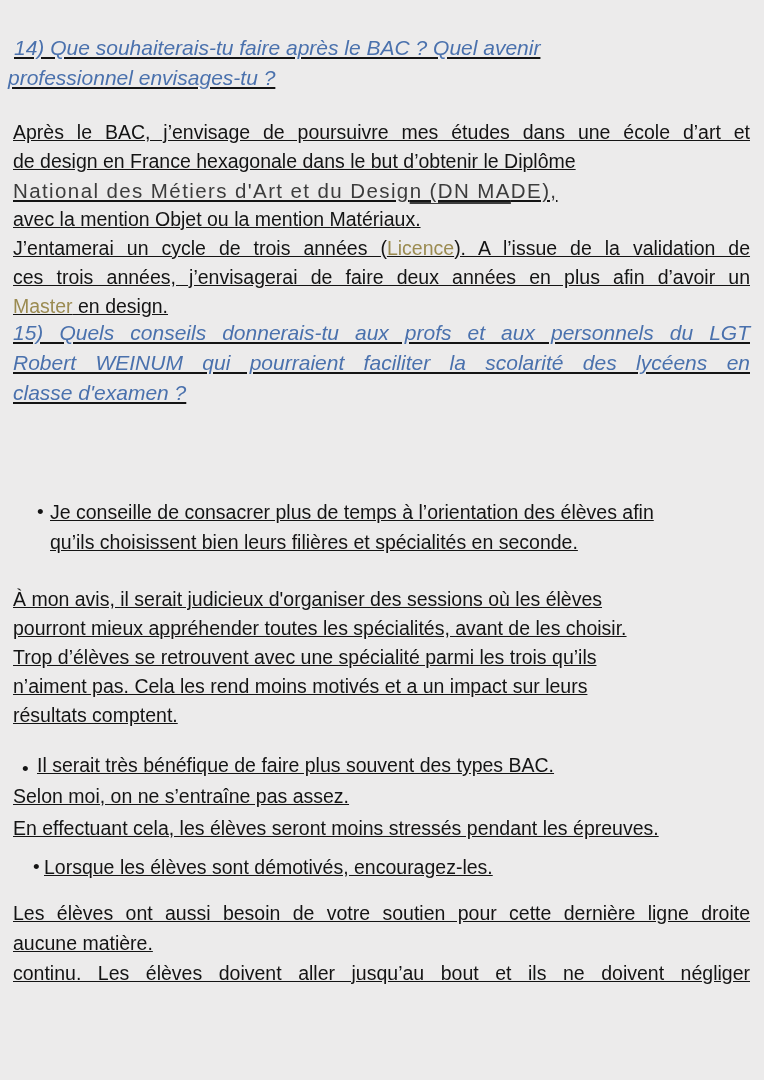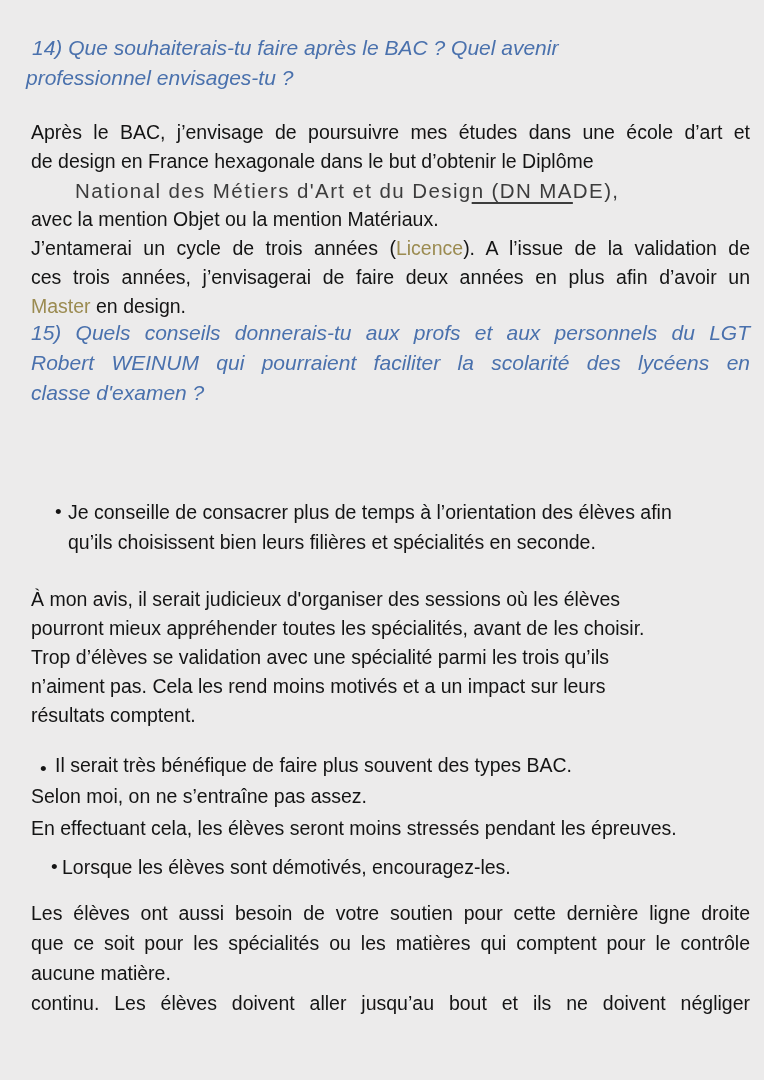--- a/index.html
+++ b/index.html
@@ -4,40 +4,40 @@
 <style>
   html,body{margin:0;padding:0;}
   body{
     width:764px;height:1080px;
     background:var(--page-bg,#ecebeb);
     font-family:"Liberation Sans",sans-serif;
     color:var(--body-col,#141414);
     -webkit-font-smoothing:antialiased;
   }
   .page{position:relative;width:764px;height:1080px;overflow:hidden;}
-  .content{padding:33px 14px 0 31px;}
+  .content{padding:33px 14px 0 13px;text-decoration:underline;}
 
   
   .q{font-style:italic;font-size:21px;line-height:30px;color:var(--blue,#4a71ad);}
   .q14{margin-left:-5px;}
   .q14 .line.first{text-indent:6px;}
   .q15{margin-top:-3px;}
 
   
   .p{font-size:19.5px;line-height:29px;}
   .p1{margin-top:25px;}
   .p2{margin-top:28px;}
   .p3{line-height:32px;}
   .p4{margin-top:16px;line-height:30px;}
 
   
   .j{text-align:justify;text-align-last:justify;}
 
   
-  .light{font-size:20.5px;letter-spacing:1.4px;color:var(--light-col,#3c3c3c);font-weight:300;margin-left:44px;}
+  .light{font-size:20.5px;letter-spacing:1.4px;color:var(--light-col,#3c3c3c);font-weight:300;}
   .light .u{text-decoration:underline;text-decoration-thickness:1.5px;text-underline-offset:4px;}
 
   .gold{color:var(--gold,#9b8b51);}
 
   
   .bullet{position:relative;font-size:19.5px;line-height:30px;}
   .bullet .dot{position:absolute;font-size:19px;}
   .b1{margin-top:89px;padding-left:37px;}
   .b1 .dot{left:24px;top:0;}
   .b2{margin-top:20px;padding-left:24px;}
@@ -74,21 +74,21 @@
 
     <div class="bullet b1">
       <span class="dot">•</span>
       <div class="line">Je conseille de consacrer plus de temps à l’orientation des élèves afin</div>
       <div class="line">qu’ils choisissent bien leurs filières et spécialités en seconde.</div>
     </div>
 
     <div class="p p2">
       <div class="line">À mon avis, il serait judicieux d'organiser des sessions où les élèves</div>
       <div class="line">pourront mieux appréhender toutes les spécialités, avant de les choisir.</div>
-      <div class="line">Trop d’élèves se validation avec une spécialité parmi les trois qu’ils</div>
+      <div class="line">Trop d’élèves se retrouvent avec une spécialité parmi les trois qu’ils</div>
       <div class="line">n’aiment pas. Cela les rend moins motivés et a un impact sur leurs</div>
       <div class="line">résultats comptent.</div>
     </div>
 
     <div class="bullet b2">
       <span class="dot">•</span>
       <div class="line">Il serait très bénéfique de faire plus souvent des types BAC.</div>
     </div>
 
     <div class="p p3">
@@ -96,19 +96,18 @@
       <div class="line">En effectuant cela, les élèves seront moins stressés pendant les épreuves.</div>
     </div>
 
     <div class="bullet b3">
       <span class="dot">•</span>
       <div class="line">Lorsque les élèves sont démotivés, encouragez-les.</div>
     </div>
 
     <div class="p p4">
       <div class="line j">Les élèves ont aussi besoin de votre soutien pour cette dernière ligne droite</div>
-      <div class="line j">que ce soit pour les spécialités ou les matières qui comptent pour le contrôle</div>
       <div class="line">aucune matière.</div>
       <div class="line j">continu. Les élèves doivent aller jusqu’au bout et ils ne doivent négliger</div>
     </div>
 
   </div>
 </div>
 
 </body></html>

